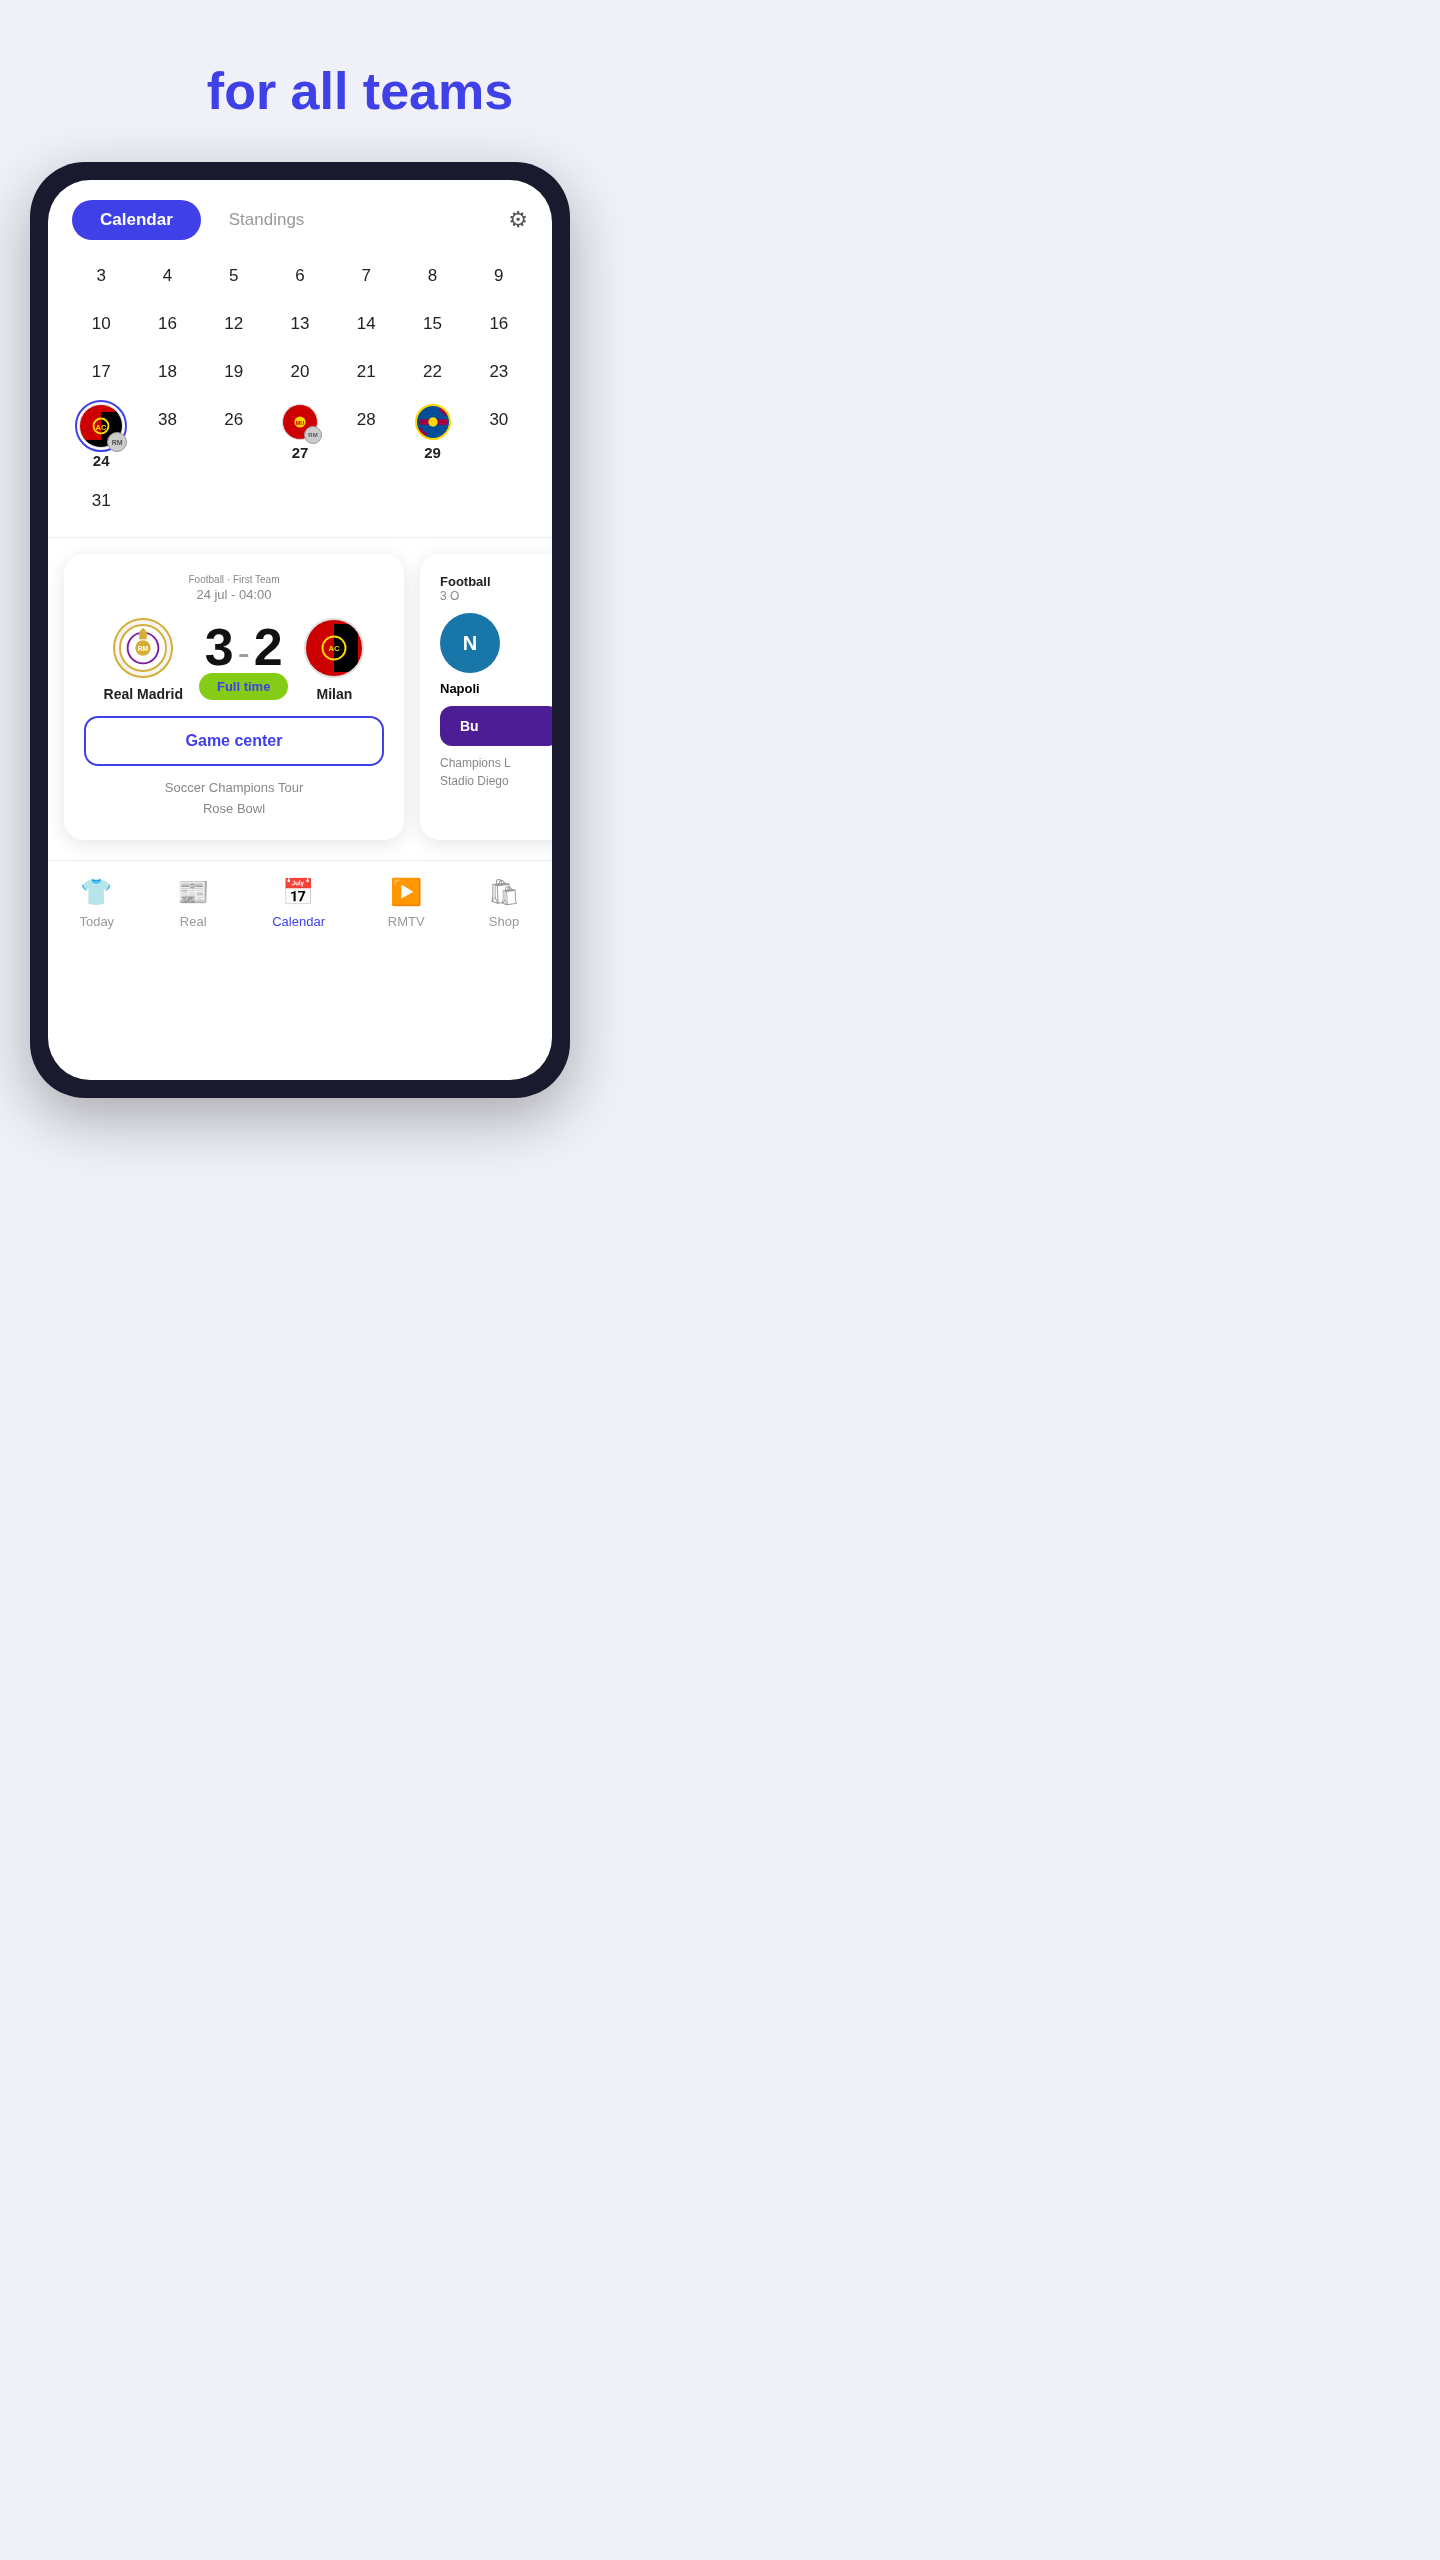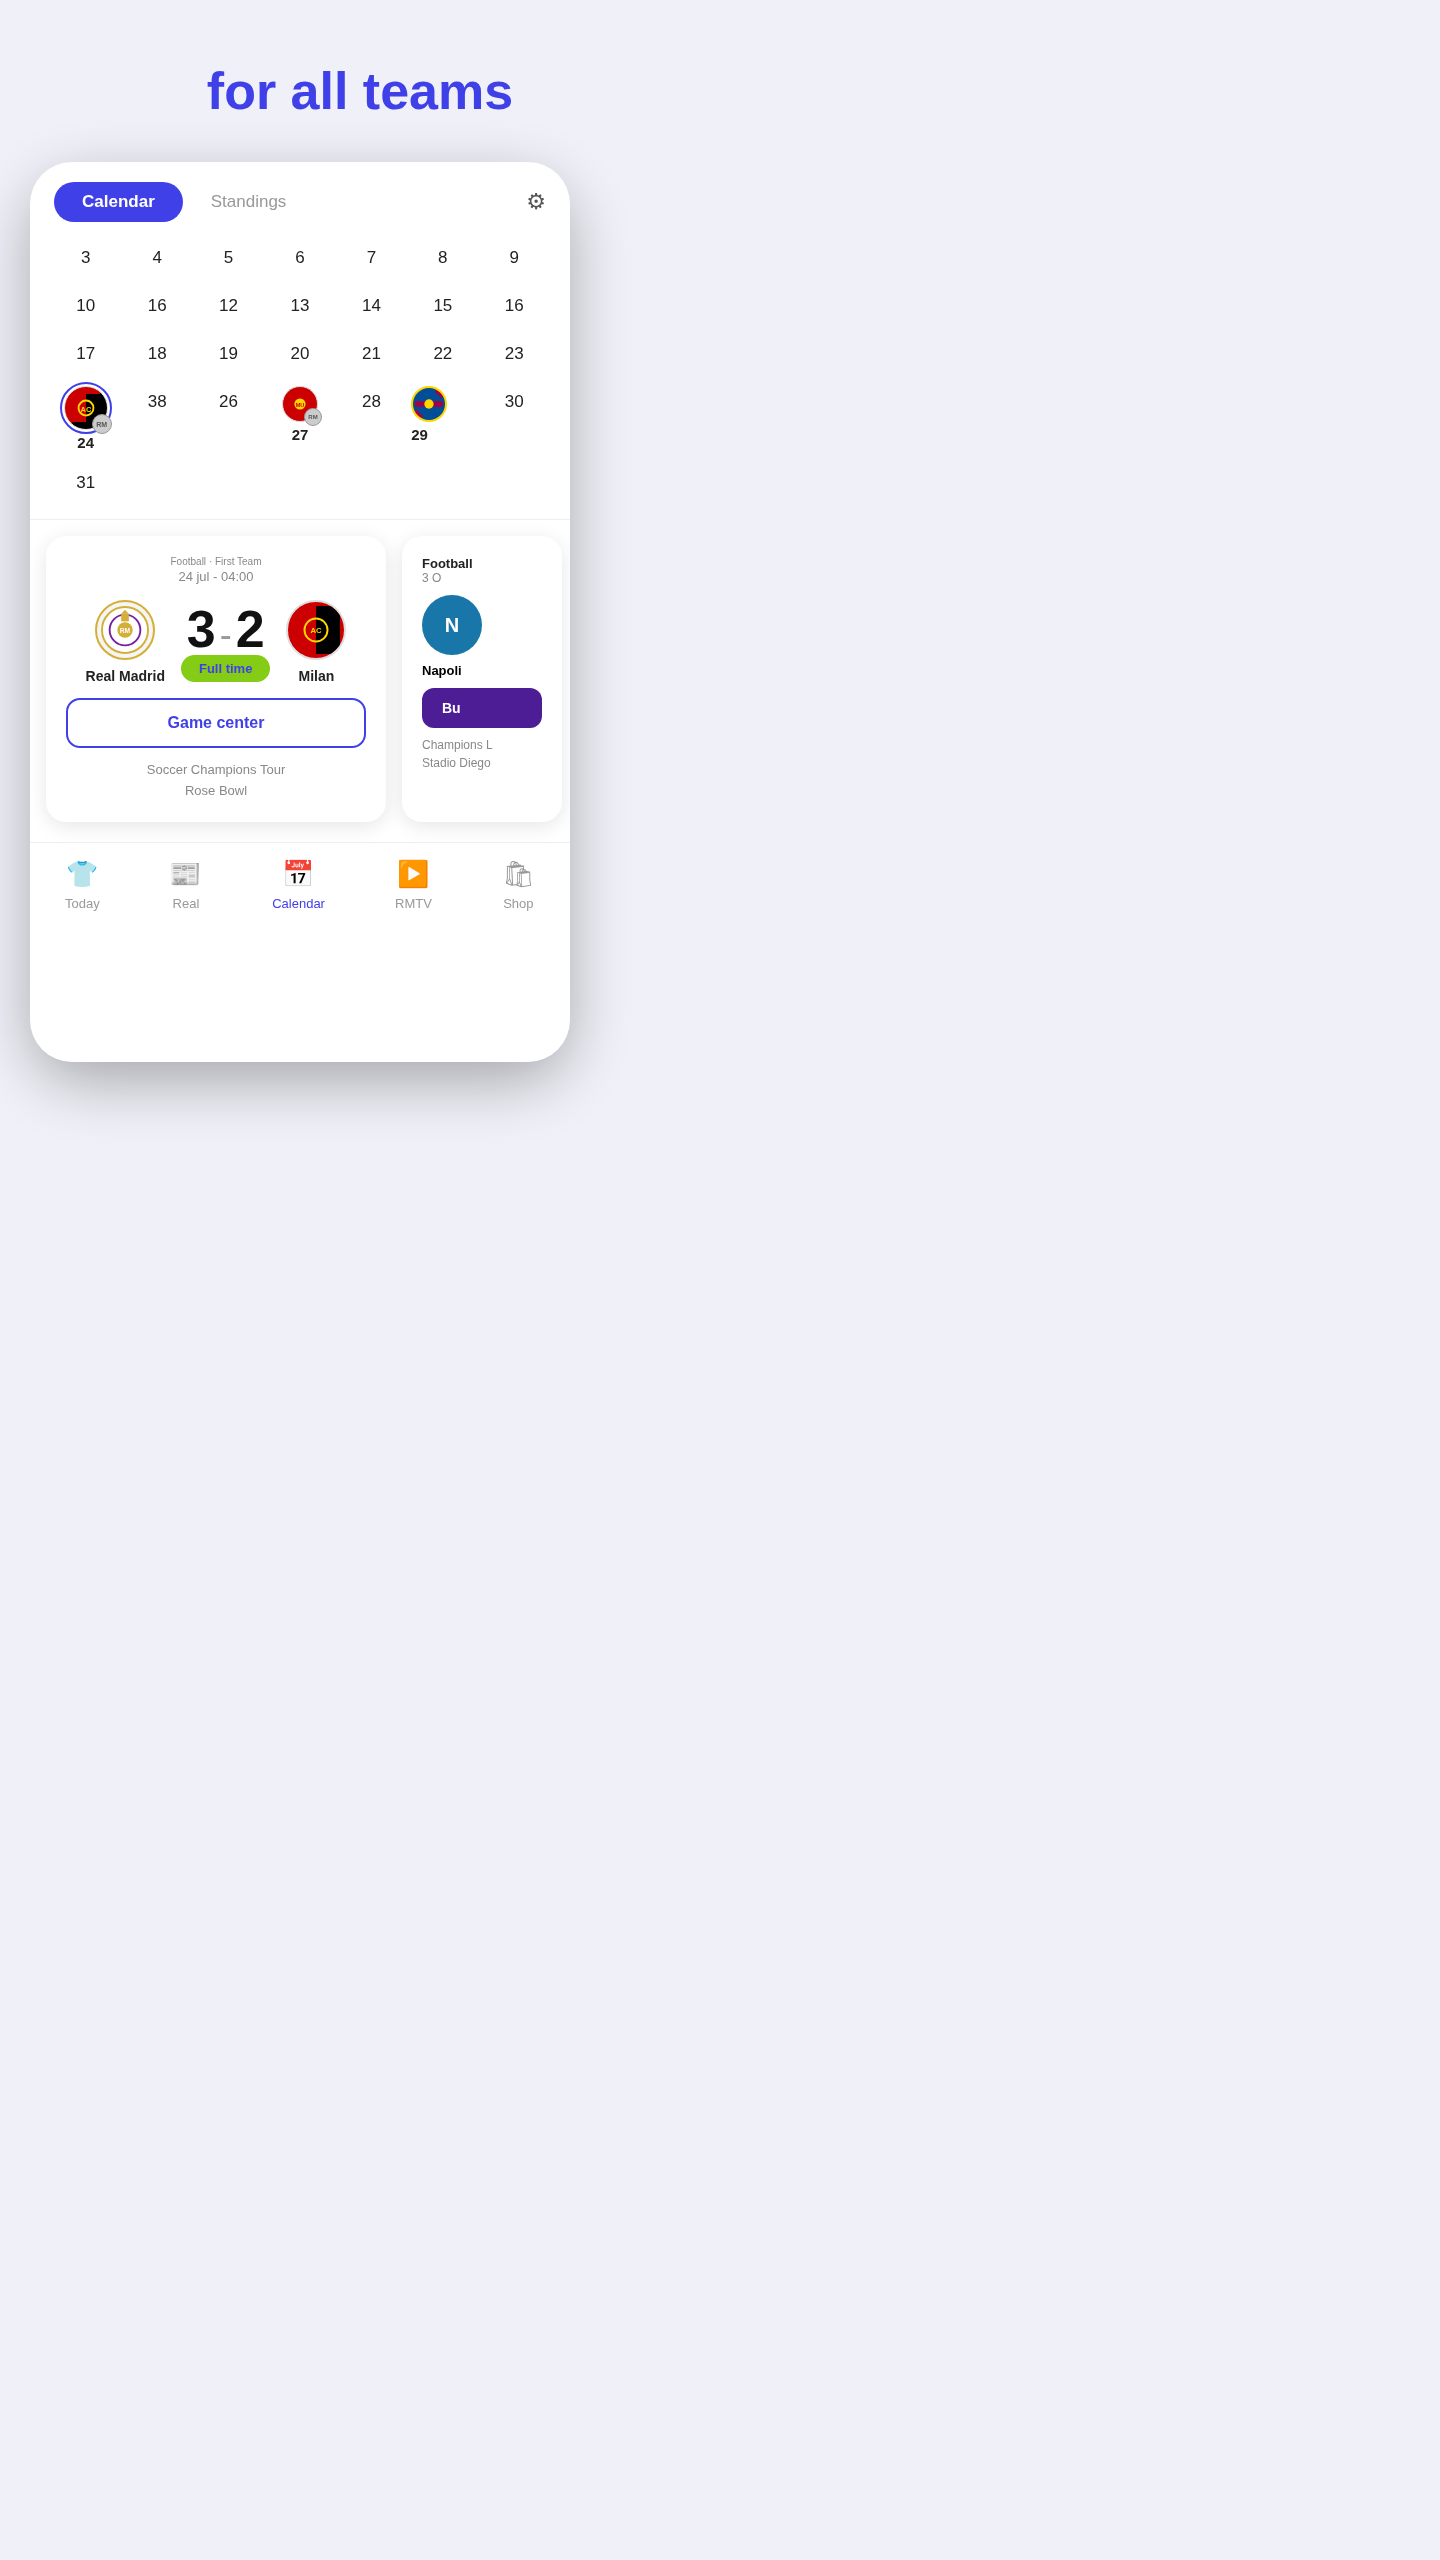--- a/index.html
+++ b/index.html
@@ -37,20 +37,21 @@
       position: relative;
       display: flex;
       align-items: flex-start;
       gap: 0;
     }
 
     .phone {
       width: 540px;
       background: #1a1a2e;
       border-radius: 55px;
+      padding: 18px;
       box-shadow: 0 20px 60px rgba(0,0,0,0.3);
       position: relative;
       z-index: 2;
     }
 
     .phone-inner {
       background: #fff;
       border-radius: 42px;
       overflow: hidden;
       min-height: 900px;
@@ -377,21 +378,21 @@
                 </div>
                 <div style="position:absolute;bottom:-4px;right:-4px;width:18px;height:18px;border-radius:50%;background:#ccc;display:flex;align-items:center;justify-content:center;font-size:6px;font-weight:bold;color:#555;border:1px solid #999;">RM</div>
               </div>
               <span style="font-size:15px;font-weight:600;color:#222;">27</span>
             </div>
           </div>
 
           <div class="cal-cell">28</div>
 
           <div class="cal-cell has-icon">
-            <div style="display:flex;flex-direction:column;align-items:flex-start;width:100%;">
+            <div style="display:flex;flex-direction:column;align-items:center;width:100%;">
               <div style="width:36px;height:36px;border-radius:50%;background:linear-gradient(135deg,#004d98 40%,#a50044 40%,#a50044 60%,#004d98 60%);display:flex;align-items:center;justify-content:center;border:2px solid #ffd700;margin-bottom:4px;overflow:hidden;">
                 <svg width="28" height="28" viewBox="0 0 30 30">
                   <circle cx="15" cy="15" r="14" fill="#004d98"></circle>
                   <path d="M0 15 L30 15" stroke="#a50044" stroke-width="6"></path>
                   <circle cx="15" cy="15" r="5" fill="#ffd700"></circle>
                 </svg>
               </div>
               <span style="font-size:15px;font-weight:600;color:#222;">29</span>
             </div>
           </div>

